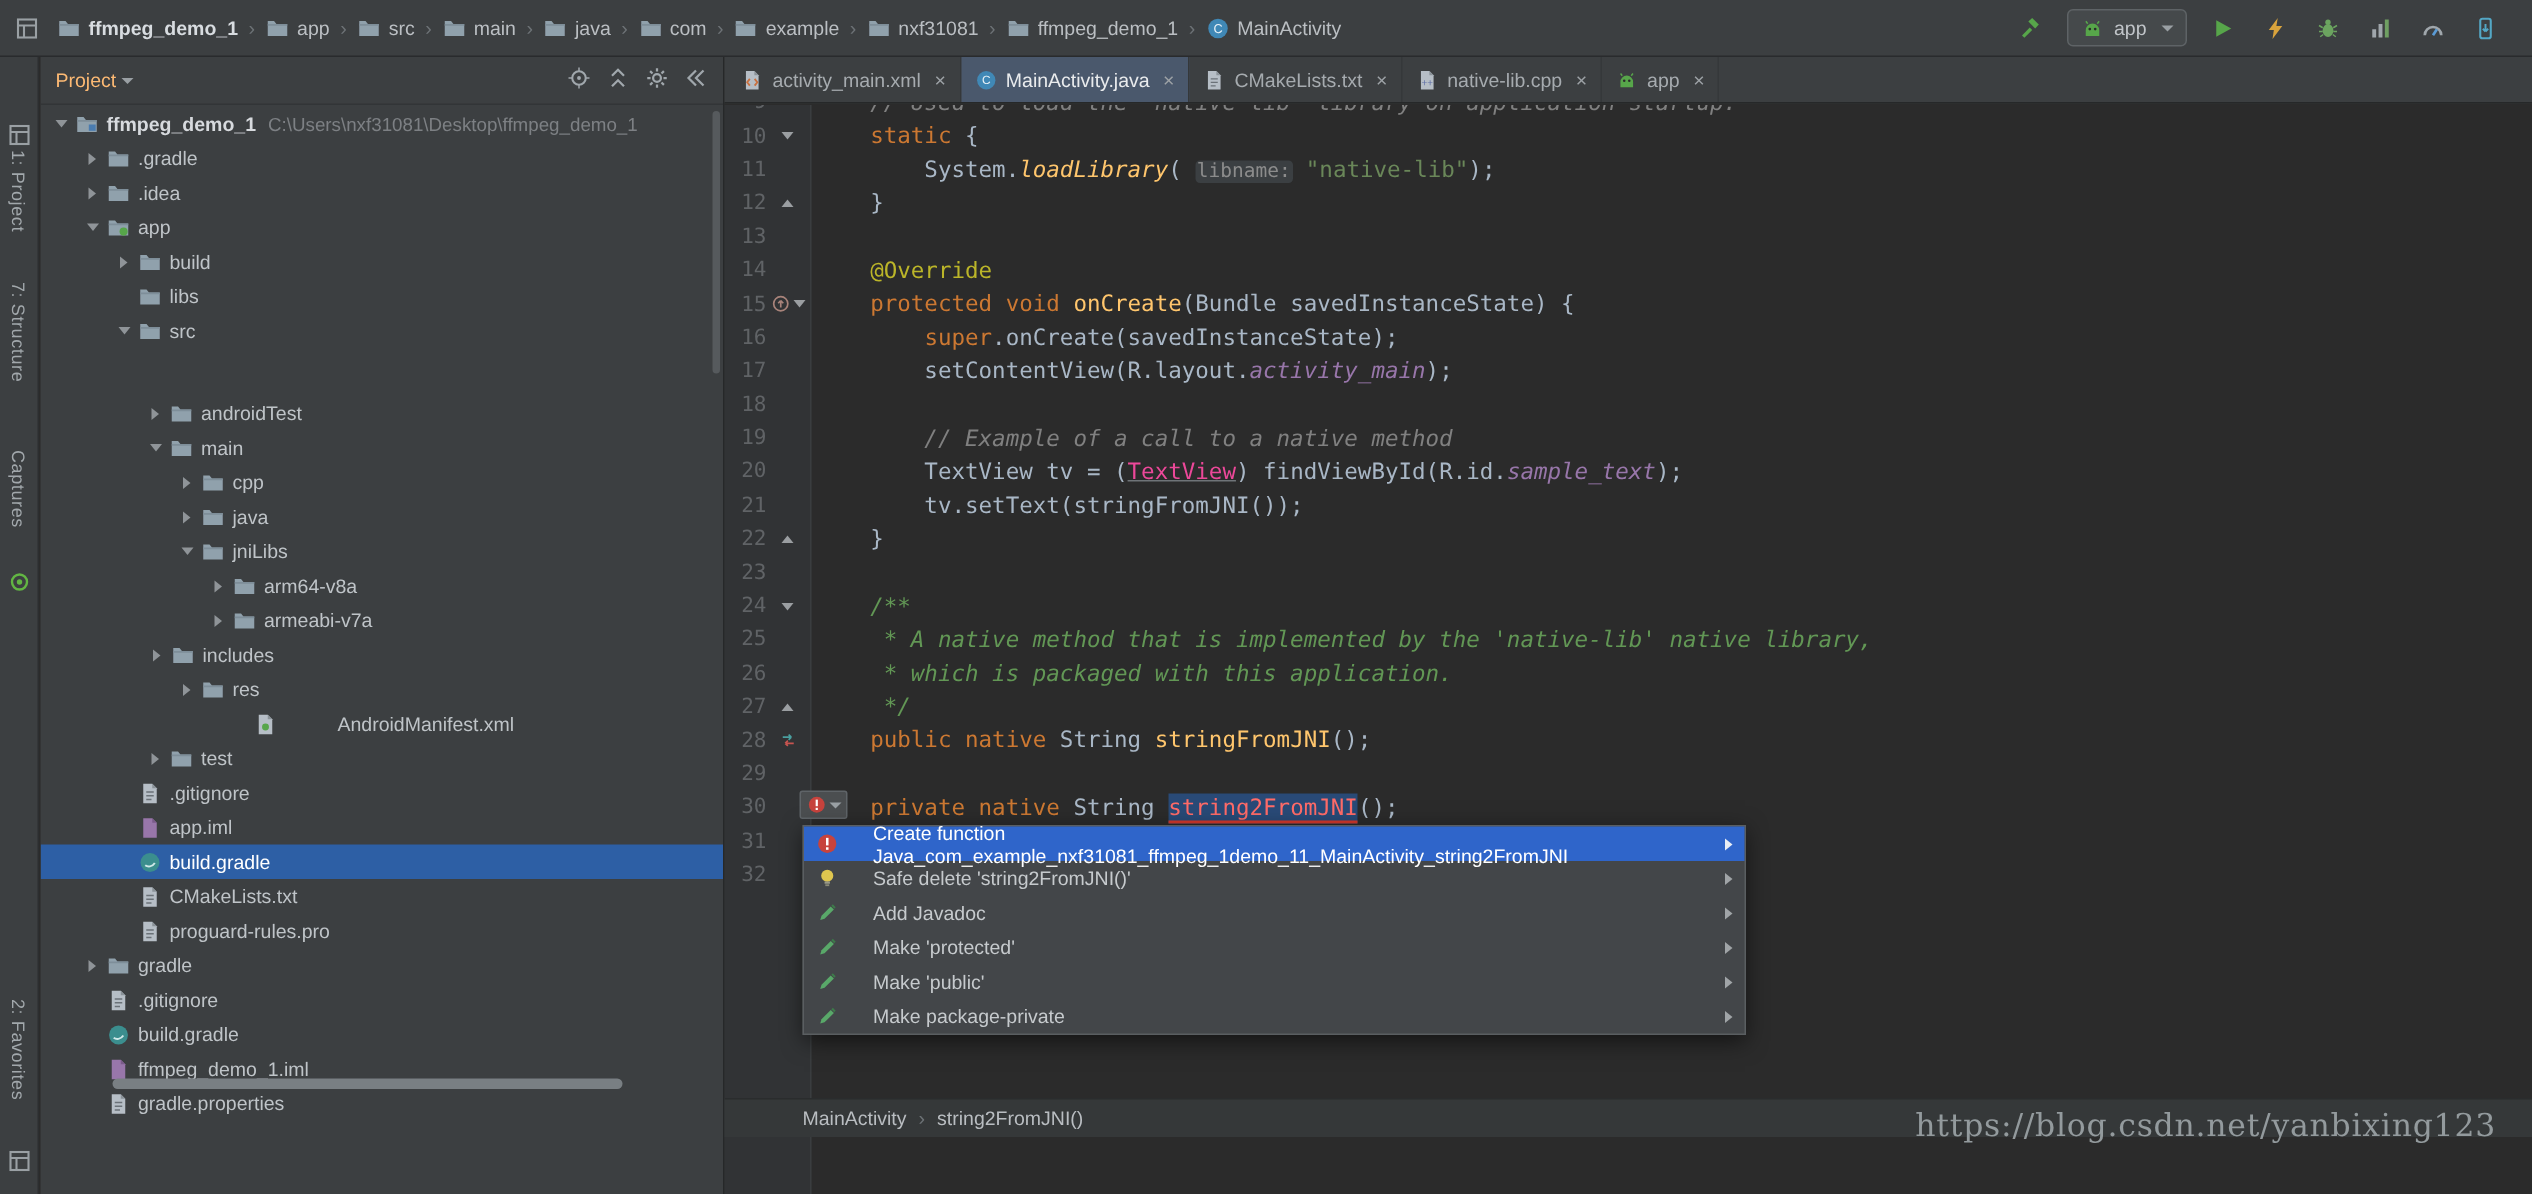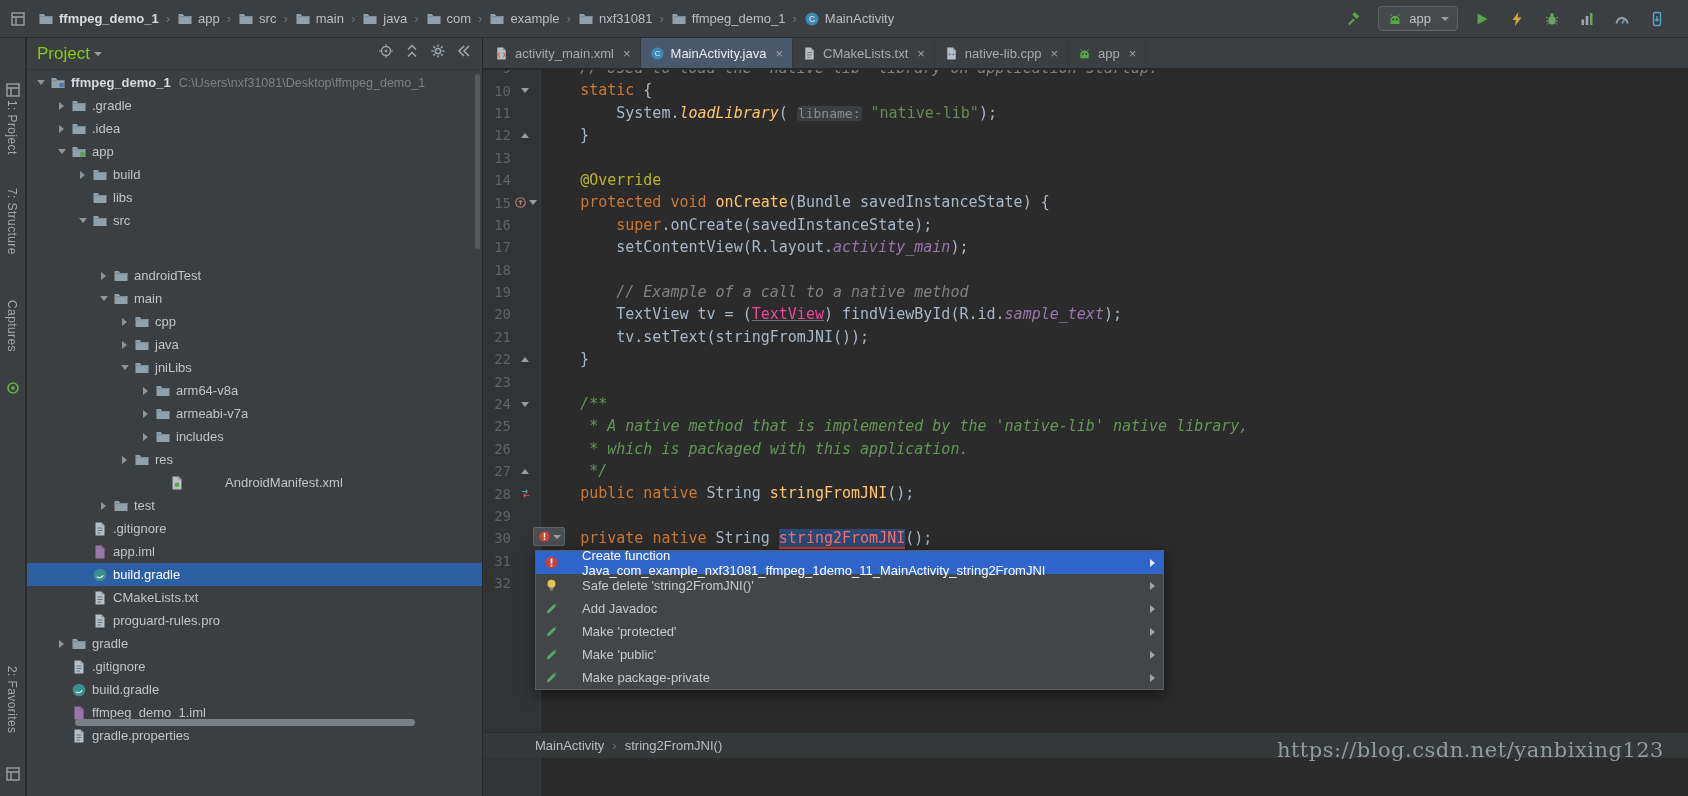--- a/index.html
+++ b/index.html
@@ -28,21 +28,21 @@
   #stripe { position:absolute; left:0; top:38px; width:26px; height:758px;
     background:#3c3f41; border-right:1px solid #2c2e30; }
   .stripe-label { position:absolute; left:5px; writing-mode:vertical-rl; font-size:12px;
     color:#a2a8ac; letter-spacing:.4px; white-space:nowrap; }
   .stripe-ic { position:absolute; left:5px; width:16px; height:16px; display:flex; }
 
   
   #project { position:absolute; left:27px; top:38px; width:456px; height:758px;
     background:#3c3f41; border-right:1px solid #262829; overflow:hidden; }
   #project-header { height:32px; border-bottom:1px solid #323537; display:flex;
-    align-items:center; padding:0 10px; color:#84cc16; font-size:17px; }
+    align-items:center; padding:0 10px; color:#fdba74; font-size:13px; }
   #project-title-wrap { display:flex; align-items:center; }
   #project-header-icons { margin-left:auto; display:flex; gap:10px; align-items:center; }
   #tree { position:absolute; left:0; top:33px; right:0; bottom:0; overflow:hidden;
     font-size:13px; color:#bfc4c8; }
   .row { height:23px; display:flex; align-items:center; white-space:nowrap; }
   .row.selected { background:#2d5fa5; color:#ffffff; }
   .row .bold { font-weight:bold; color:#d7dade; }
   .arrow-slot { width:15px; display:flex; justify-content:center; flex:none; }
   .arr-col { width:0; height:0; border-top:4px solid transparent; border-bottom:4px solid transparent;
     border-left:5px solid #8f9498; }
@@ -527,21 +527,21 @@
             <span class="arr-col"></span>
           </span>
           <span class="ic t-icon">
             <svg viewBox="0 0 16 16">
               <path fill="#90A1AC" d="M1.5 3h4.2l1.6 2H14.5v8H1.5z"></path>
               <path fill="#7E8E99" d="M1.5 5h13v1.1h-13z"></path>
             </svg>
           </span>
           <span>armeabi-v7a</span>
         </div>
-        <div class="row" style="padding-left: 111px;">
+        <div class="row" style="padding-left: 70px;">
           <span class="arrow-slot">
             <span class="arr-col"></span>
           </span>
           <span class="ic t-icon">
             <svg viewBox="0 0 16 16">
               <path fill="#90A1AC" d="M1.5 3h4.2l1.6 2H14.5v8H1.5z"></path>
               <path fill="#7E8E99" d="M1.5 5h13v1.1h-13z"></path>
             </svg>
           </span>
           <span>includes</span>

